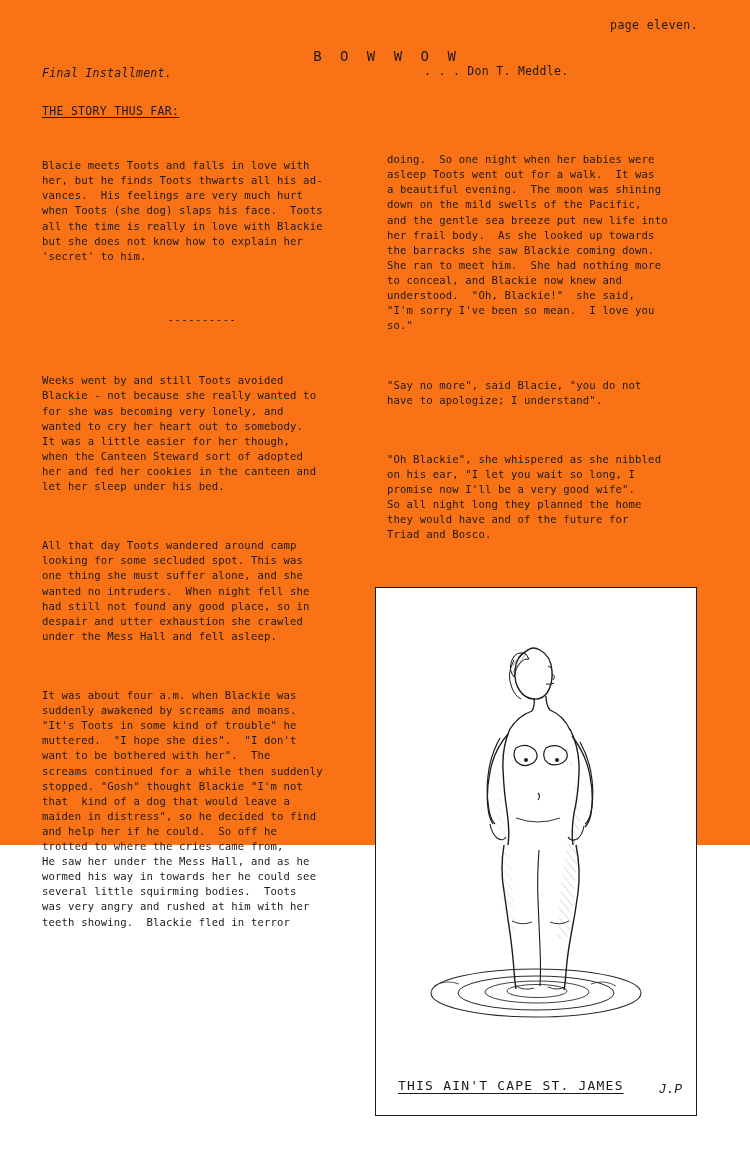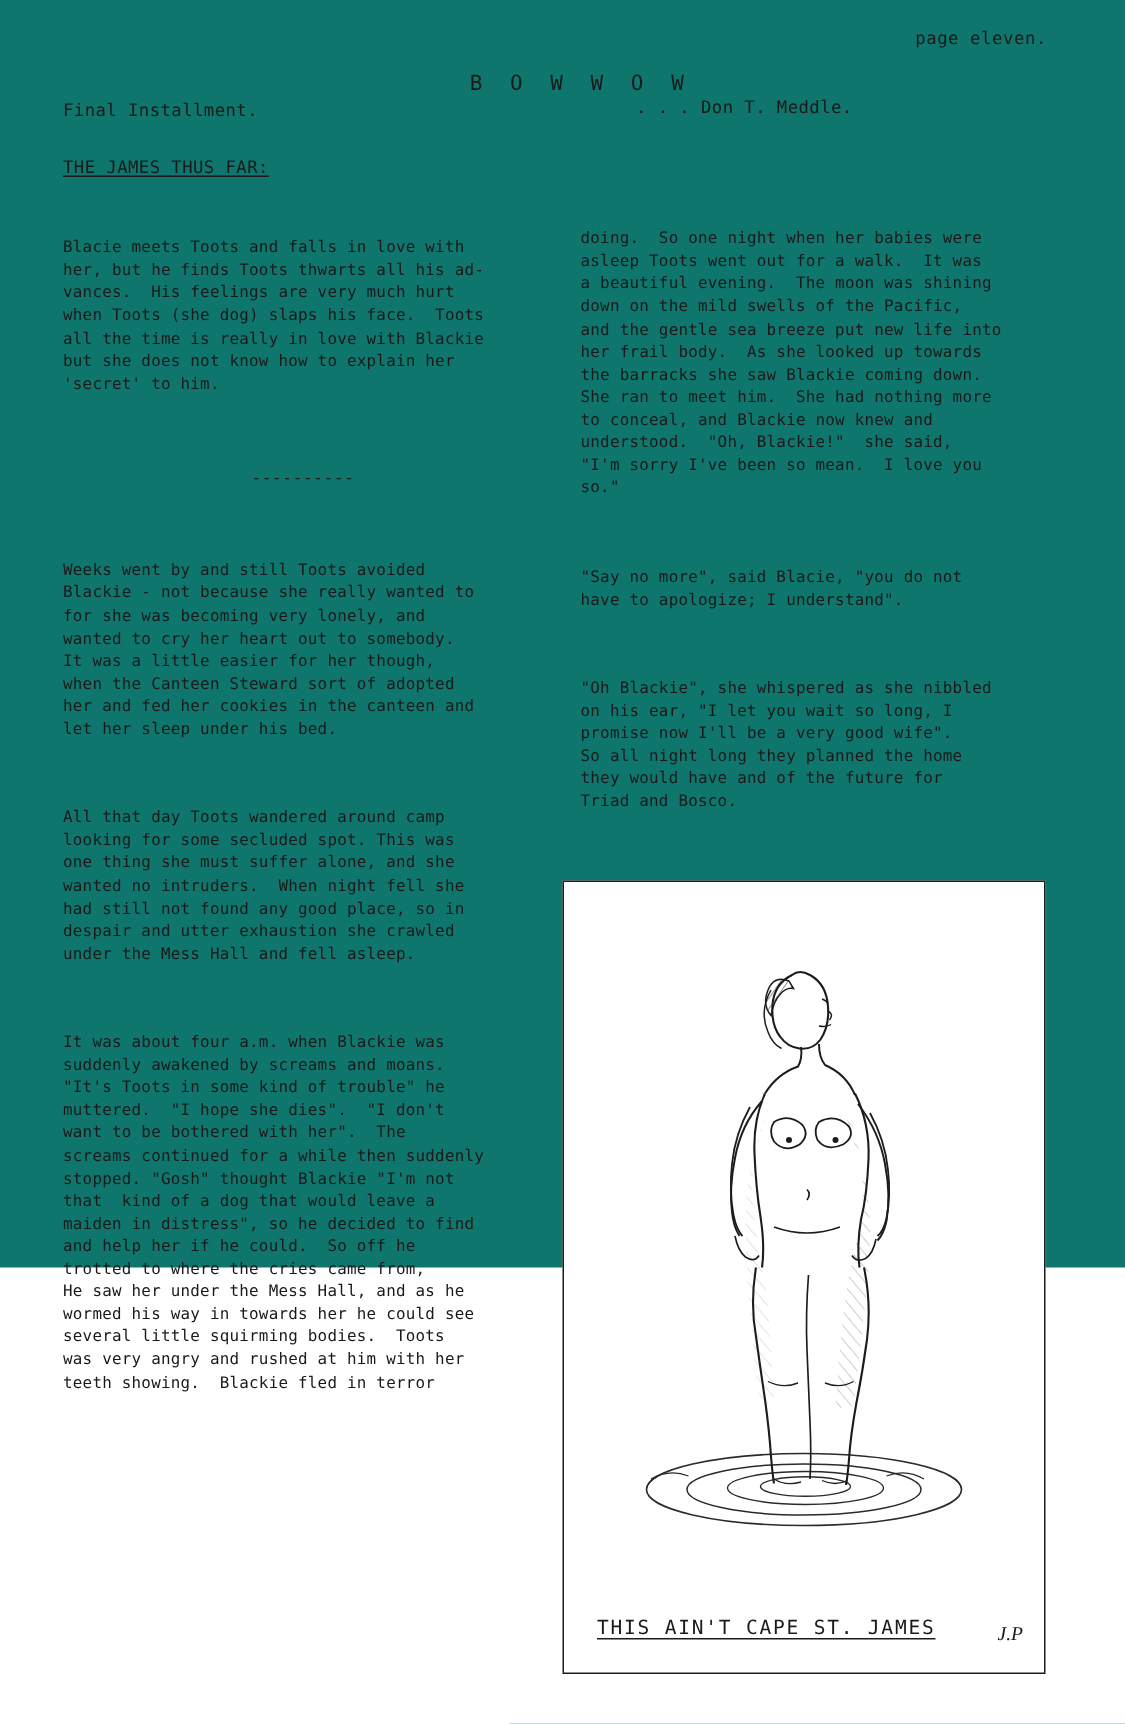--- a/index.html
+++ b/index.html
@@ -13,21 +13,21 @@
     font-family: "DejaVu Sans Mono", monospace;
     color: #1a1a1a;
     position: relative;
     overflow: hidden;
   }
   .page {
     position: absolute;
     left: 0; top: 0;
     width: 750px;
     height: 845px;
-    background: #0f766e;
+    background: #f97316;
   }
   .page-number {
     position: absolute;
     top: 18px;
     right: 52px;
     font-size: 11.5px;
     letter-spacing: 0.4px;
   }
   .title {
     position: absolute;
@@ -46,20 +46,21 @@
     left: 424px;
     font-size: 11.5px;
     letter-spacing: 0.3px;
   }
   .installment {
     position: absolute;
     top: 66px;
     left: 42px;
     font-size: 11.5px;
     letter-spacing: 0.3px;
+    font-style: italic;
   }
   .story-heading {
     position: absolute;
     top: 104px;
     left: 42px;
     font-size: 11.5px;
     letter-spacing: 0.3px;
     text-decoration: underline;
     text-underline-offset: 2px;
   }
@@ -104,21 +105,21 @@
     bottom: 22px;
     font-size: 13px;
     letter-spacing: 1.2px;
     text-decoration: underline;
     text-underline-offset: 3px;
   }
   .signature {
     position: absolute;
     right: 14px;
     bottom: 18px;
-    font-family: Liberation Serif, serif;
+    font-family: Liberation Mono, monospace;
     font-style: italic;
     font-size: 13px;
   }
   .art {
     position: absolute;
     left: 0; top: 0;
     width: 320px;
     height: 527px;
   }
 </style>
@@ -128,21 +129,21 @@
 <div class="page">
 
   <div class="page-number">page eleven.</div>
 
   <div class="title">B O W   W O W</div>
 
   <div class="byline">. . . Don T. Meddle.</div>
 
   <div class="installment">Final Installment.</div>
 
-  <div class="story-heading">THE JAMES THUS FAR:</div>
+  <div class="story-heading">THE STORY THUS FAR:</div>
 
   <div class="col col-left">
     <p class="para">Blacie meets Toots and falls in love with
 her, but he finds Toots thwarts all his ad-
 vances.  His feelings are very much hurt
 when Toots (she dog) slaps his face.  Toots
 all the time is really in love with Blackie
 but she does not know how to explain her
 'secret' to him.</p>
     <div class="divider">----------</div>

